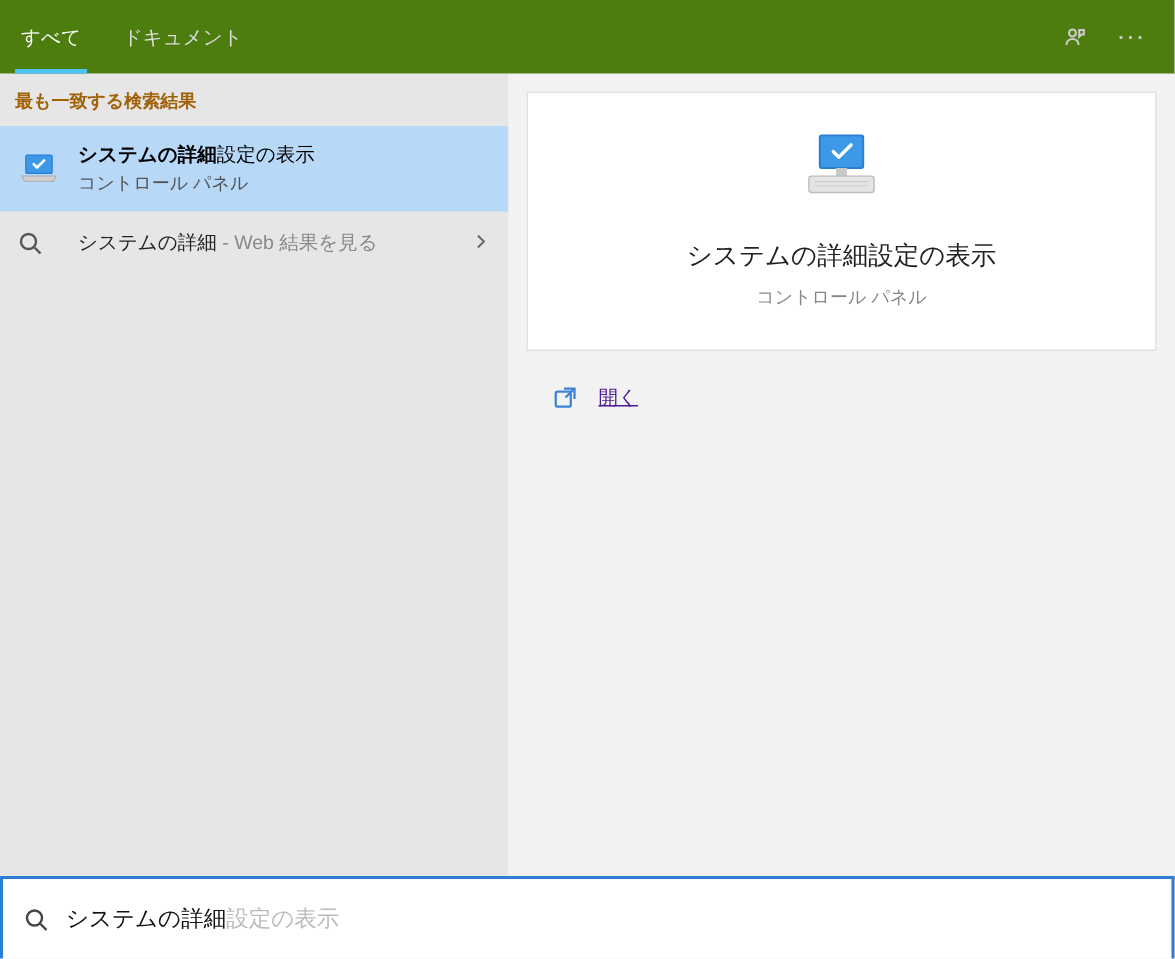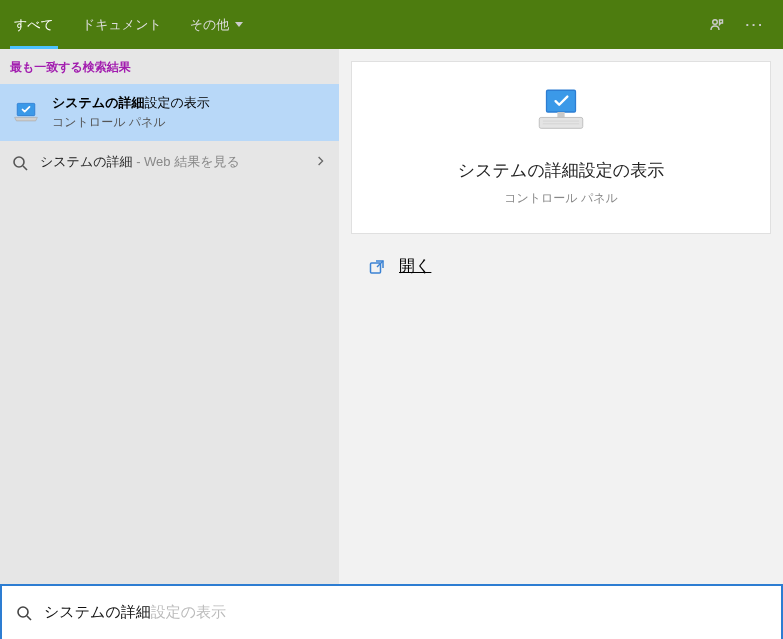--- a/index.html
+++ b/index.html
@@ -66,44 +66,44 @@
       width: 339px;
       background: #e6e6e6;
       display: flex;
       flex-direction: column;
       overflow: hidden;
     }
     .section-header {
       font-size: 12px;
       font-weight: bold;
       padding: 10px 10px 8px 10px;
-      color: #a21caf;
+      color: #a16207;
     }
     .best-match {
       background: #b8d8f8;
       padding: 10px 12px;
       display: flex;
       align-items: center;
       gap: 12px;
       cursor: pointer;
     }
     .best-match .bm-icon {
       width: 28px; height: 24px;
       display: flex; align-items: center; justify-content: center;
     }
     .bm-text .bm-title-wrap { font-size: 13px; }
     .bm-text .bm-title-bold { font-weight: bold; color: #000; }
     .bm-text .bm-title-rest { color: #000; }
     .bm-text .bm-sub { font-size: 12px; color: #555; margin-top: 2px; }
 
     .web-item {
       display: flex;
-      align-items: flex-end;
+      align-items: center;
       padding: 12px 12px;
-      gap: 12px;
+      gap: 24px;
       cursor: pointer;
       position: relative;
     }
     .web-item .search-icon { width: 16px; height: 16px; color: #555; }
     .web-item .wi-text { font-size: 13px; color: #222; }
     .web-item .wi-sub { color: #888; }
     .web-item .chevron-right {
       position: absolute;
       right: 14px;
       color: #666;
@@ -138,22 +138,22 @@
     }
     .actions-card {
       background: transparent;
     }
     .action-item {
       display: flex;
       align-items: center;
       gap: 14px;
       padding: 10px 18px;
       cursor: pointer;
-      font-size: 16px;
-      color: #000000;
+      font-size: 13px;
+      color: #4c1d95;
       text-decoration: underline;
     }
     .action-item .open-icon { width: 16px; height: 16px; color: #3b82d4; }
 
     
     .search-bar {
       height: 55px;
       background: #fff;
       border-top: 2px solid #2d7dd2;
       border-left: 2px solid #2d7dd2;
@@ -172,24 +172,20 @@
 <body>
 
 <div class="tab-bar">
   <div class="tabs">
     <div class="tab active">
         <span>すべて</span>
       </div>
     <div class="tab">
         <span>ドキュメント</span>
       </div>
-    <div class="tab">
-      <span>その他</span>
-      <span class="chevron-down"></span>
-    </div>
   </div>
   <div class="right-icons">
     <div class="icon">
       <svg viewBox="0 0 16 16" width="16" height="16" fill="none" stroke="currentColor" stroke-width="1.4">
         <circle cx="6" cy="5" r="2.3"></circle>
         <path d="M2 13c0-2.5 1.8-4 4-4s4 1.5 4 4"></path>
         <path d="M10.5 3l3 0 0 3 -1.5 0 -1.5 1.5z"></path>
       </svg>
     </div>
     <div class="icon ellipsis">···</div>

